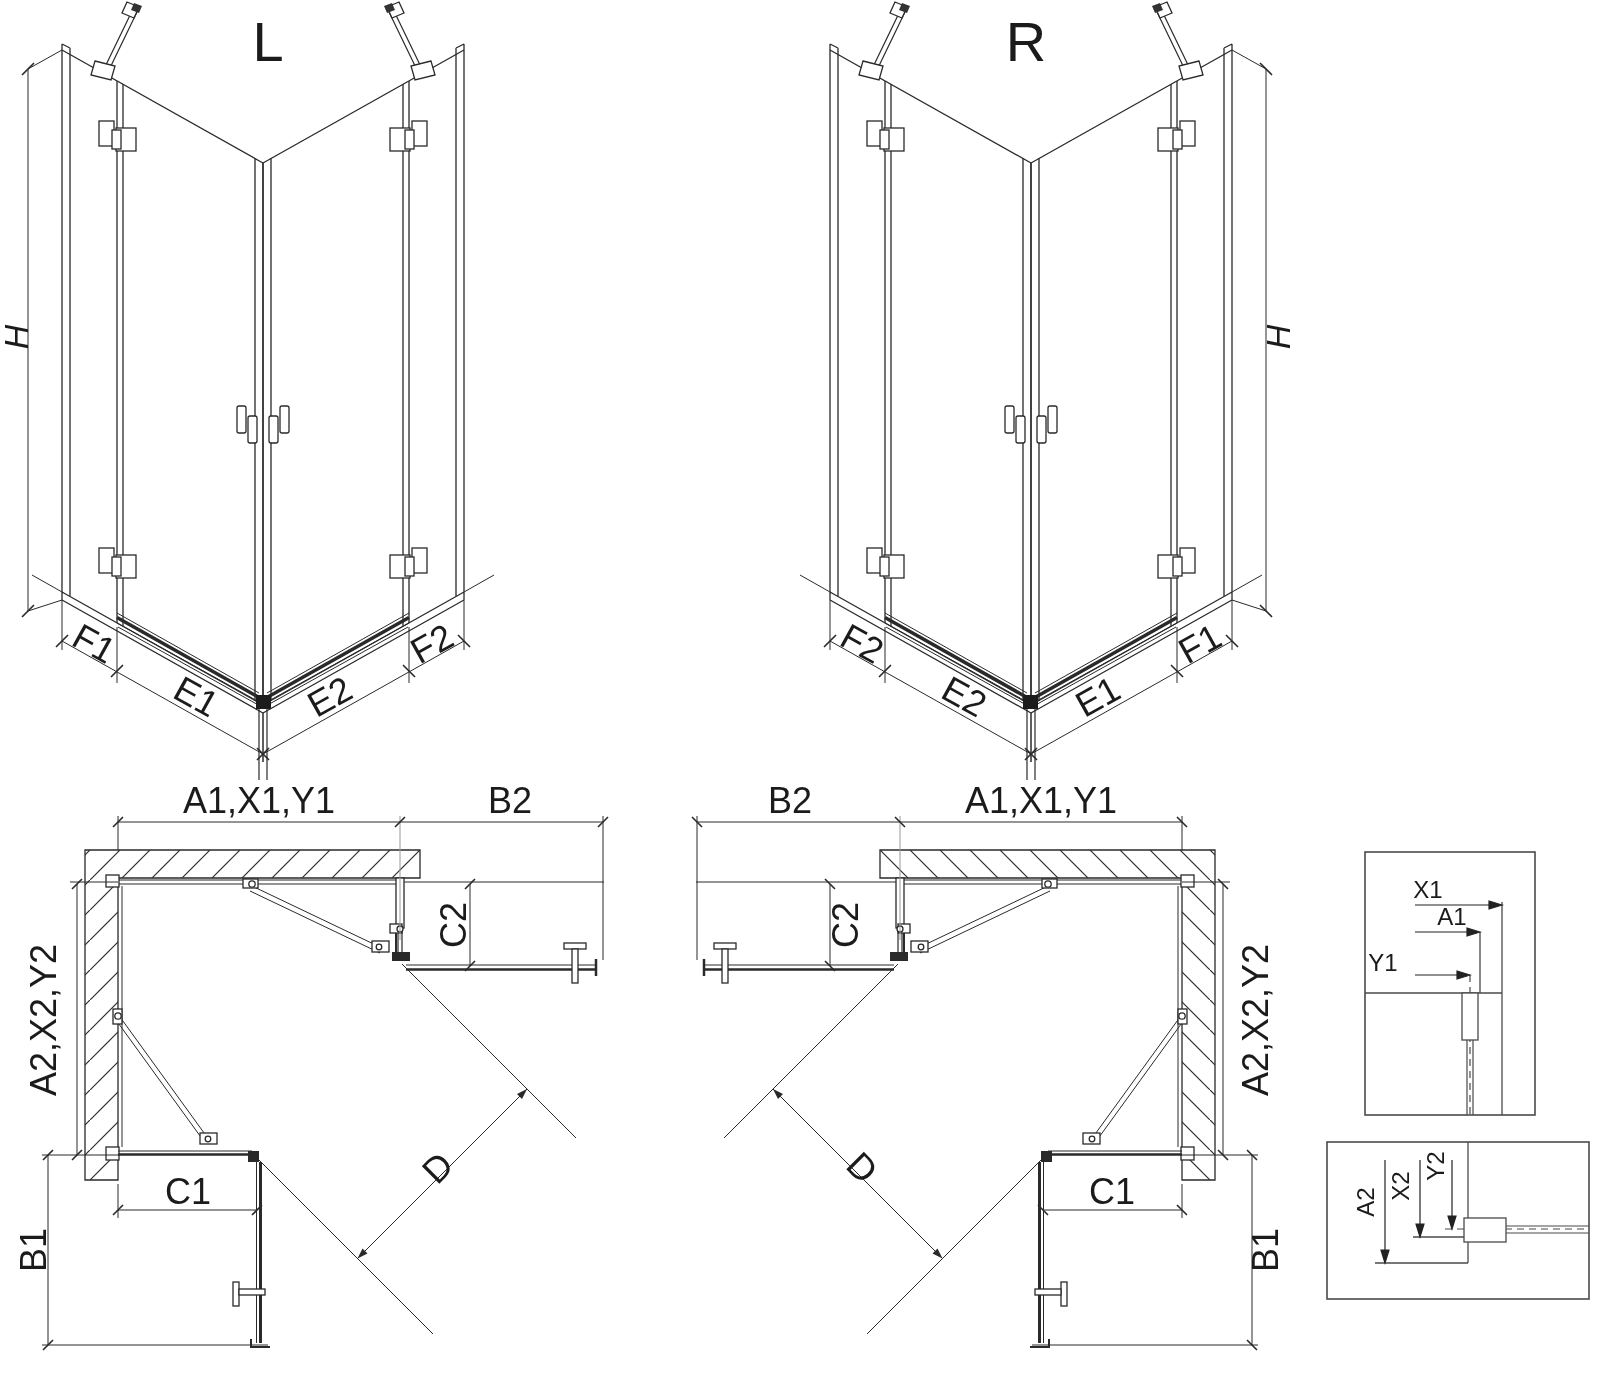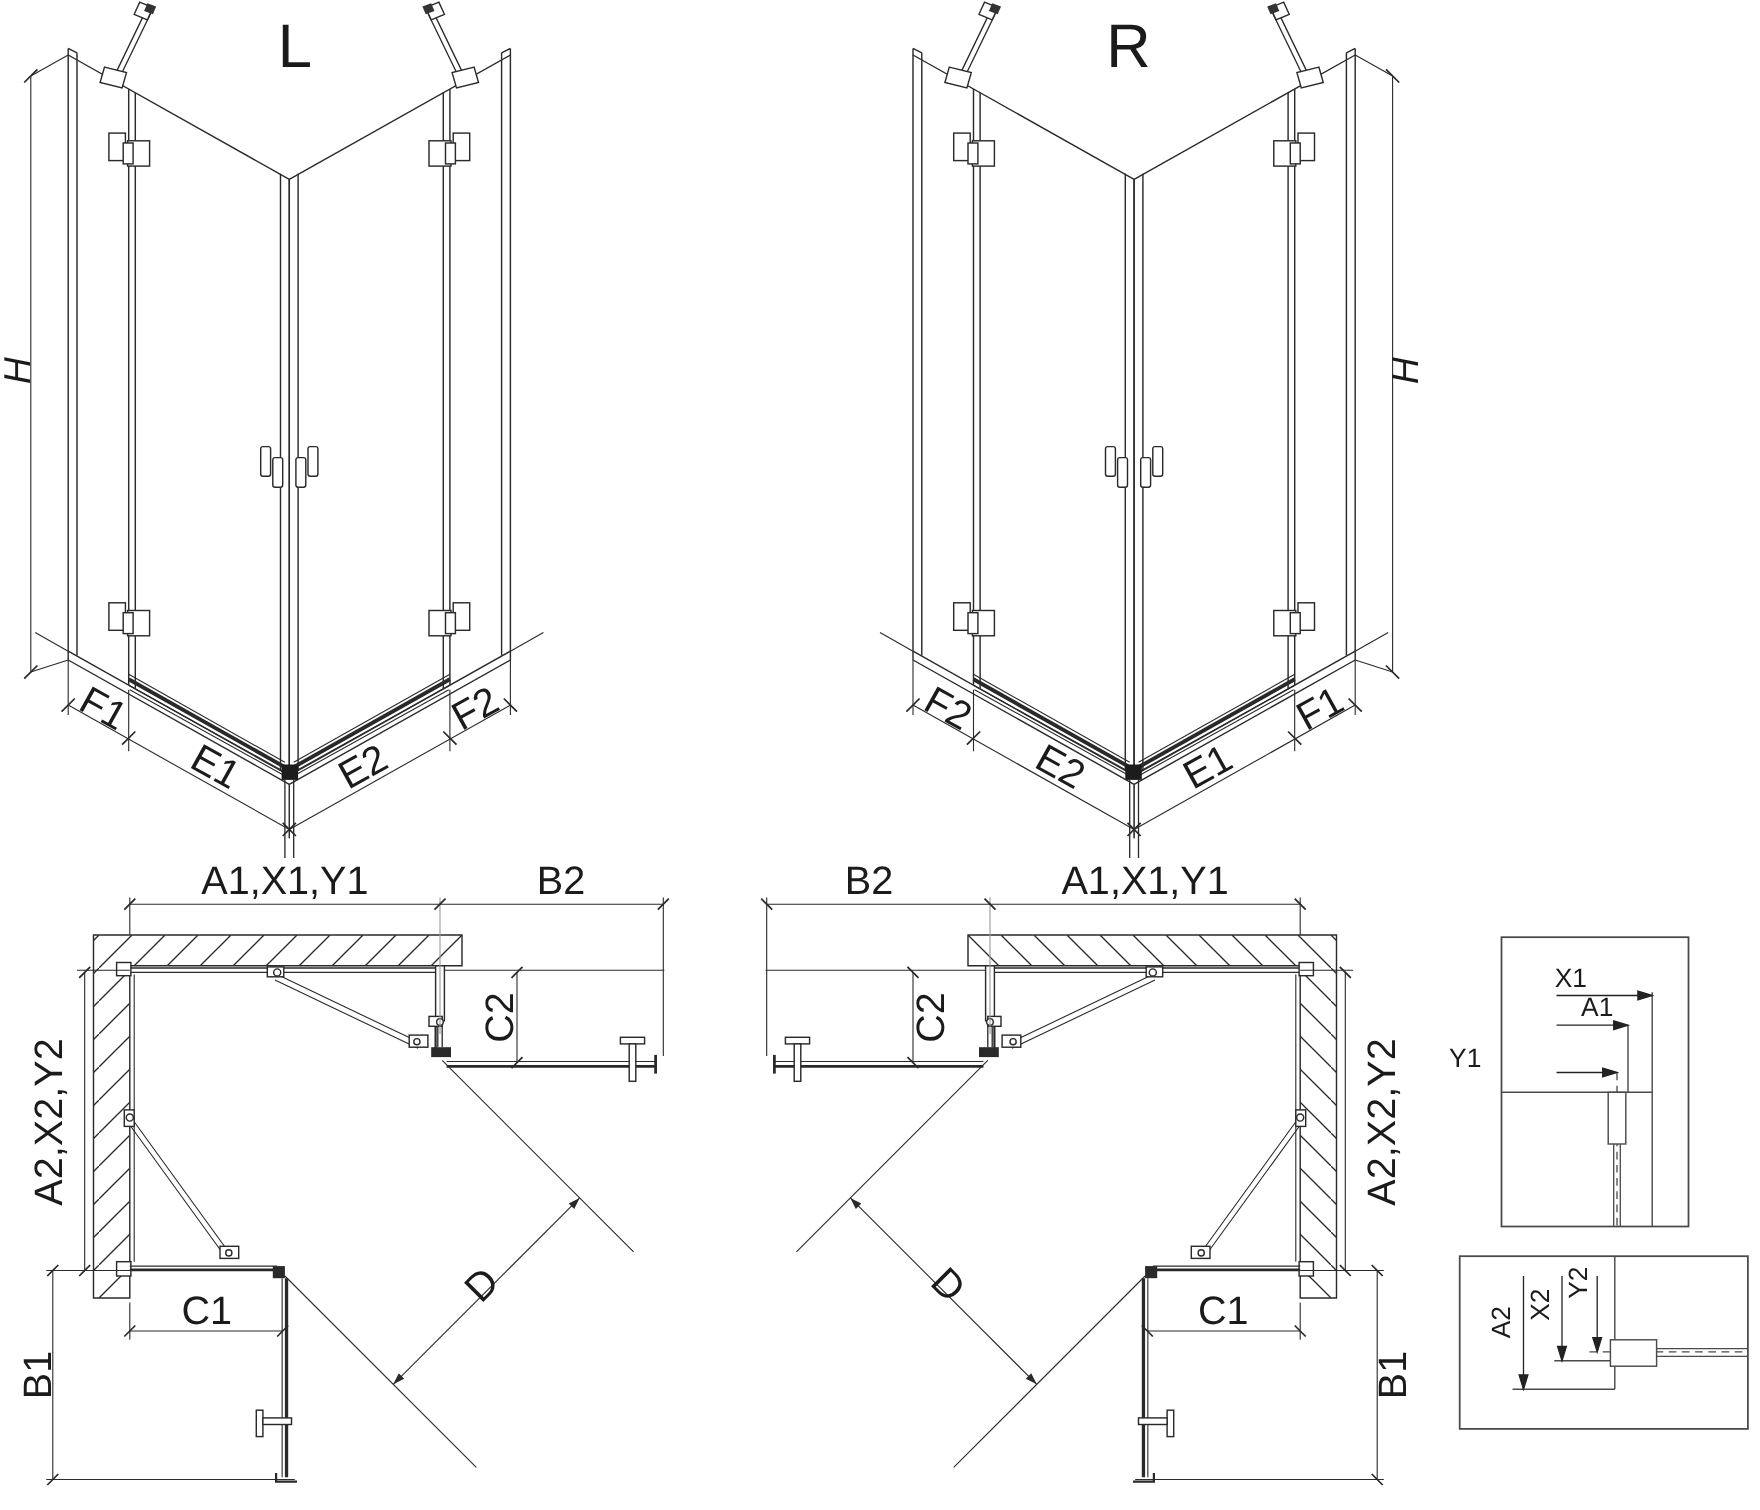--- a/index.html
+++ b/index.html
@@ -243,18 +243,18 @@
   <div class="lbl s36" style="left:790px;top:801px">B2</div>
   <div class="lbl s36" style="left:1041px;top:801px">A1,X1,Y1</div>
   <div class="lbl s36 r-90" style="left:846px;top:925px">C2</div>
   <div class="lbl s36 r-90" style="left:1256px;top:1020px">A2,X2,Y2</div>
   <div class="lbl s36" style="left:1112px;top:1192px">C1</div>
   <div class="lbl s36 r-90" style="left:1266px;top:1250px">B1</div>
   <div class="lbl s36 r45" style="left:862px;top:1168px">D</div>
 
   <div class="lbl s24" style="left:1452px;top:917px">A1</div>
   <div class="lbl s24" style="left:1428px;top:890px">X1</div>
-  <div class="lbl s24" style="left:1332px;top:963px">Y1</div>
+  <div class="lbl s24" style="left:1383px;top:963px">Y1</div>
   <div class="lbl s24 r-90" style="left:1366px;top:1202px">A2</div>
   <div class="lbl s24 r-90" style="left:1401px;top:1186px">X2</div>
   <div class="lbl s24 r-90" style="left:1436px;top:1166px">Y2</div>
 
 </div>
 
 </body></html>

